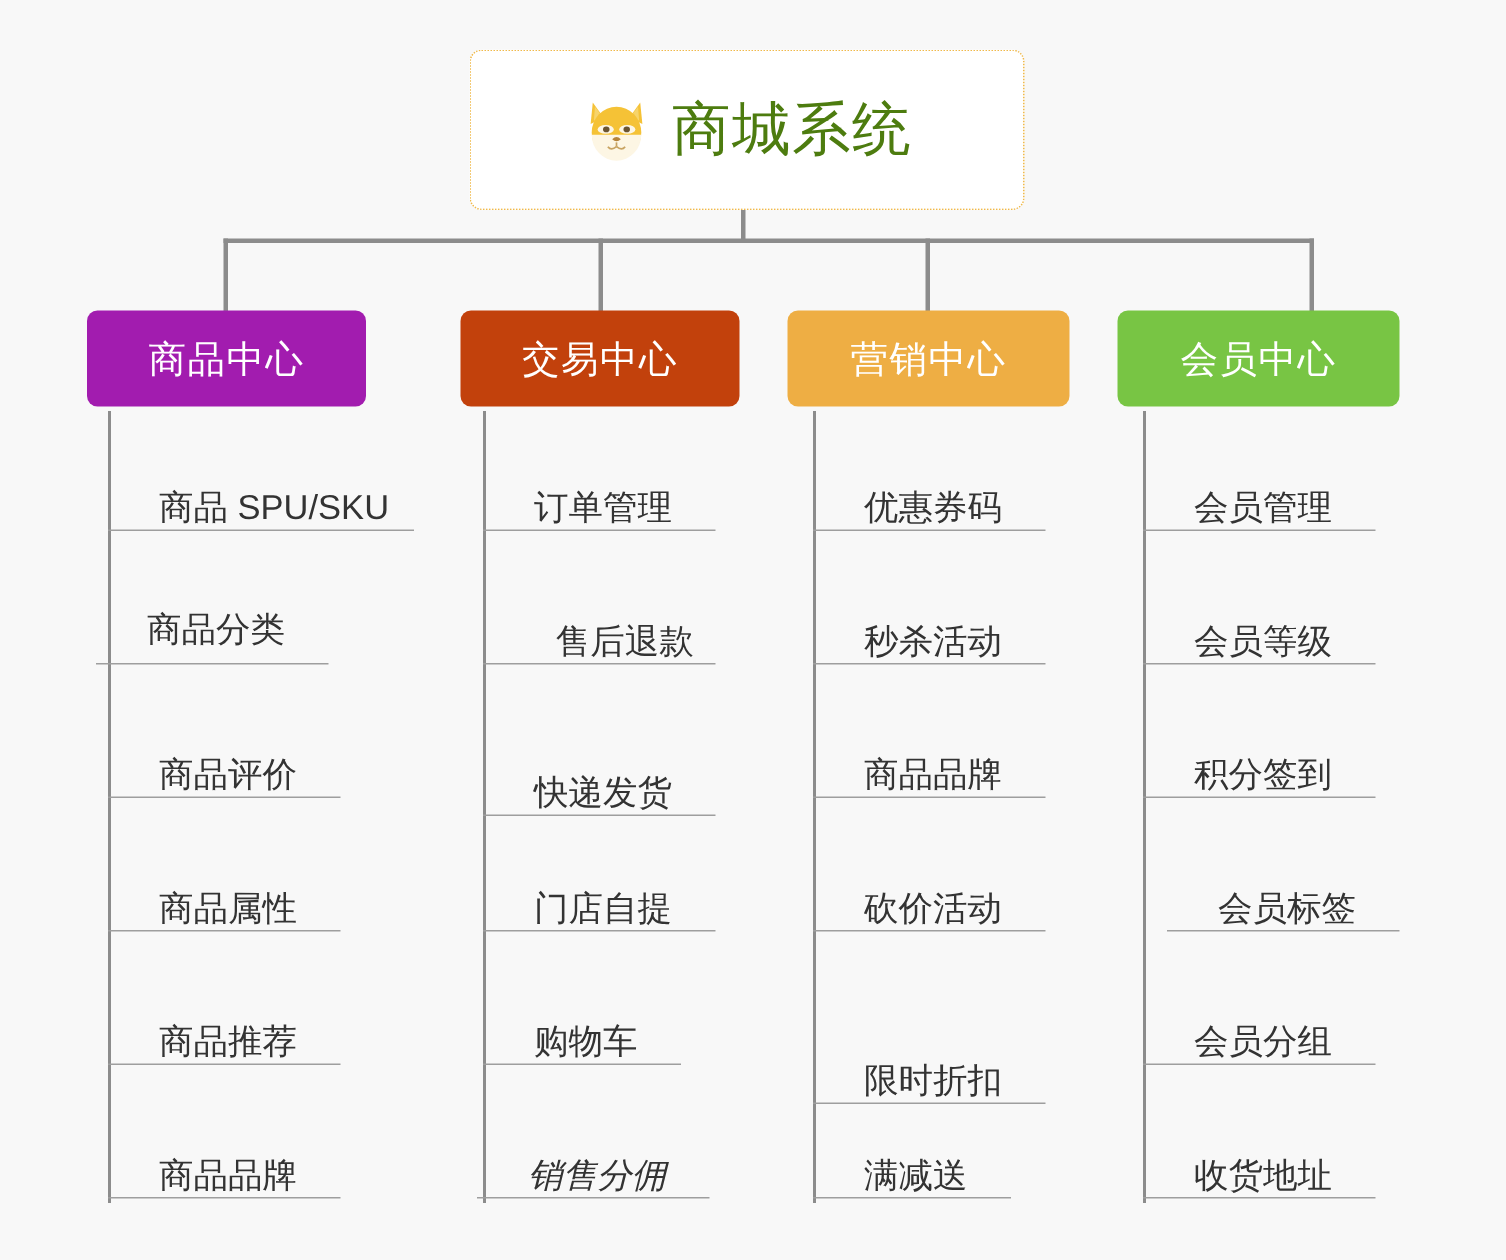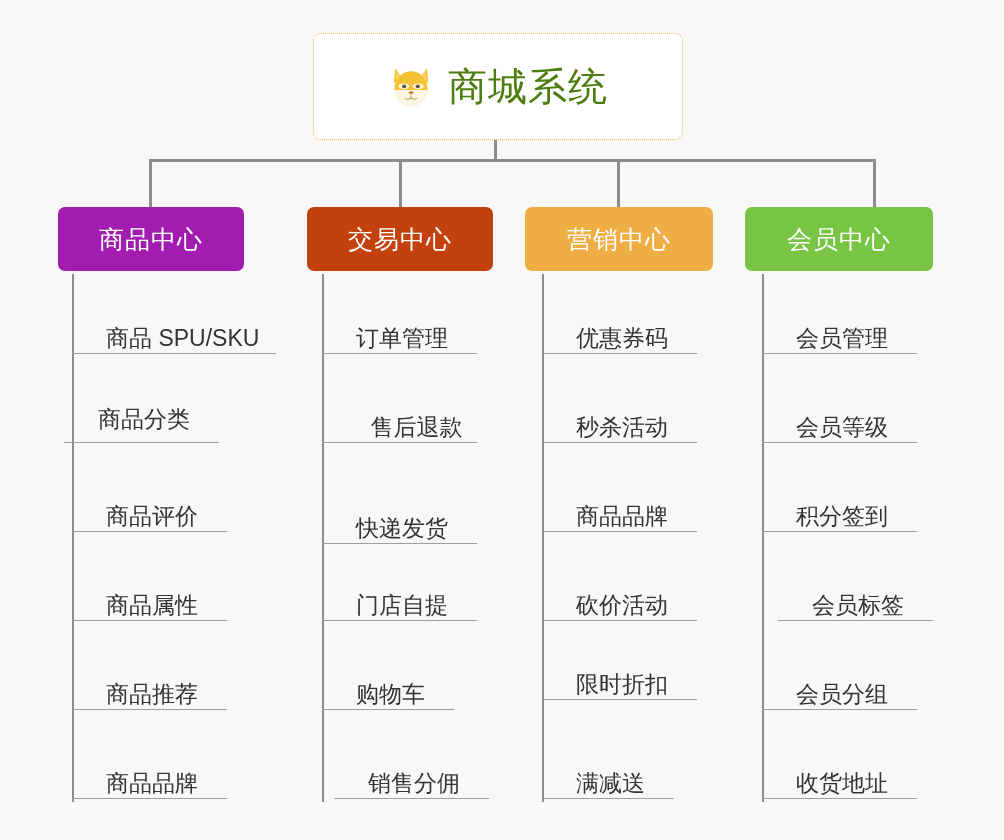--- a/index.html
+++ b/index.html
@@ -177,38 +177,38 @@
     </div>
   <div class="leaf" style="left:322px; top:500px; width:155px;">
       <span class="leaf-label">快递发货</span>
     </div>
   <div class="leaf" style="left:322px; top:577px; width:155px;">
       <span class="leaf-label">门店自提</span>
     </div>
   <div class="leaf" style="left:322px; top:666px; width:132px;">
       <span class="leaf-label">购物车</span>
     </div>
-  <div class="leaf" style="left:334px; top:755px; width:155px;">
+  <div class="leaf" style="left:318px; top:755px; width:155px;font-style:italic;">
       <span class="leaf-label">销售分佣</span>
     </div>
 
   <div class="trunk" style="left: 542px; height: 528px; background: rgb(140, 140, 140);"></div>
   <div class="leaf" style="left:542px; top:310px; width:155px;">
       <span class="leaf-label">优惠券码</span>
     </div>
   <div class="leaf" style="left:542px; top:399px; width:155px;">
       <span class="leaf-label">秒杀活动</span>
     </div>
   <div class="leaf" style="left:542px; top:488px; width:155px;">
       <span class="leaf-label">商品品牌</span>
     </div>
   <div class="leaf" style="left:542px; top:577px; width:155px;">
       <span class="leaf-label">砍价活动</span>
     </div>
-  <div class="leaf" style="left:542px; top:656px; width:155px;">
+  <div class="leaf" style="left:542px; top:692px; width:155px;">
       <span class="leaf-label">限时折扣</span>
     </div>
   <div class="leaf" style="left:542px; top:755px; width:132px;">
       <span class="leaf-label">满减送</span>
     </div>
 
   <div class="trunk" style="left: 762px; height: 528px; background: rgb(140, 140, 140);"></div>
   <div class="leaf" style="left:762px; top:310px; width:155px;">
       <span class="leaf-label">会员管理</span>
     </div>

